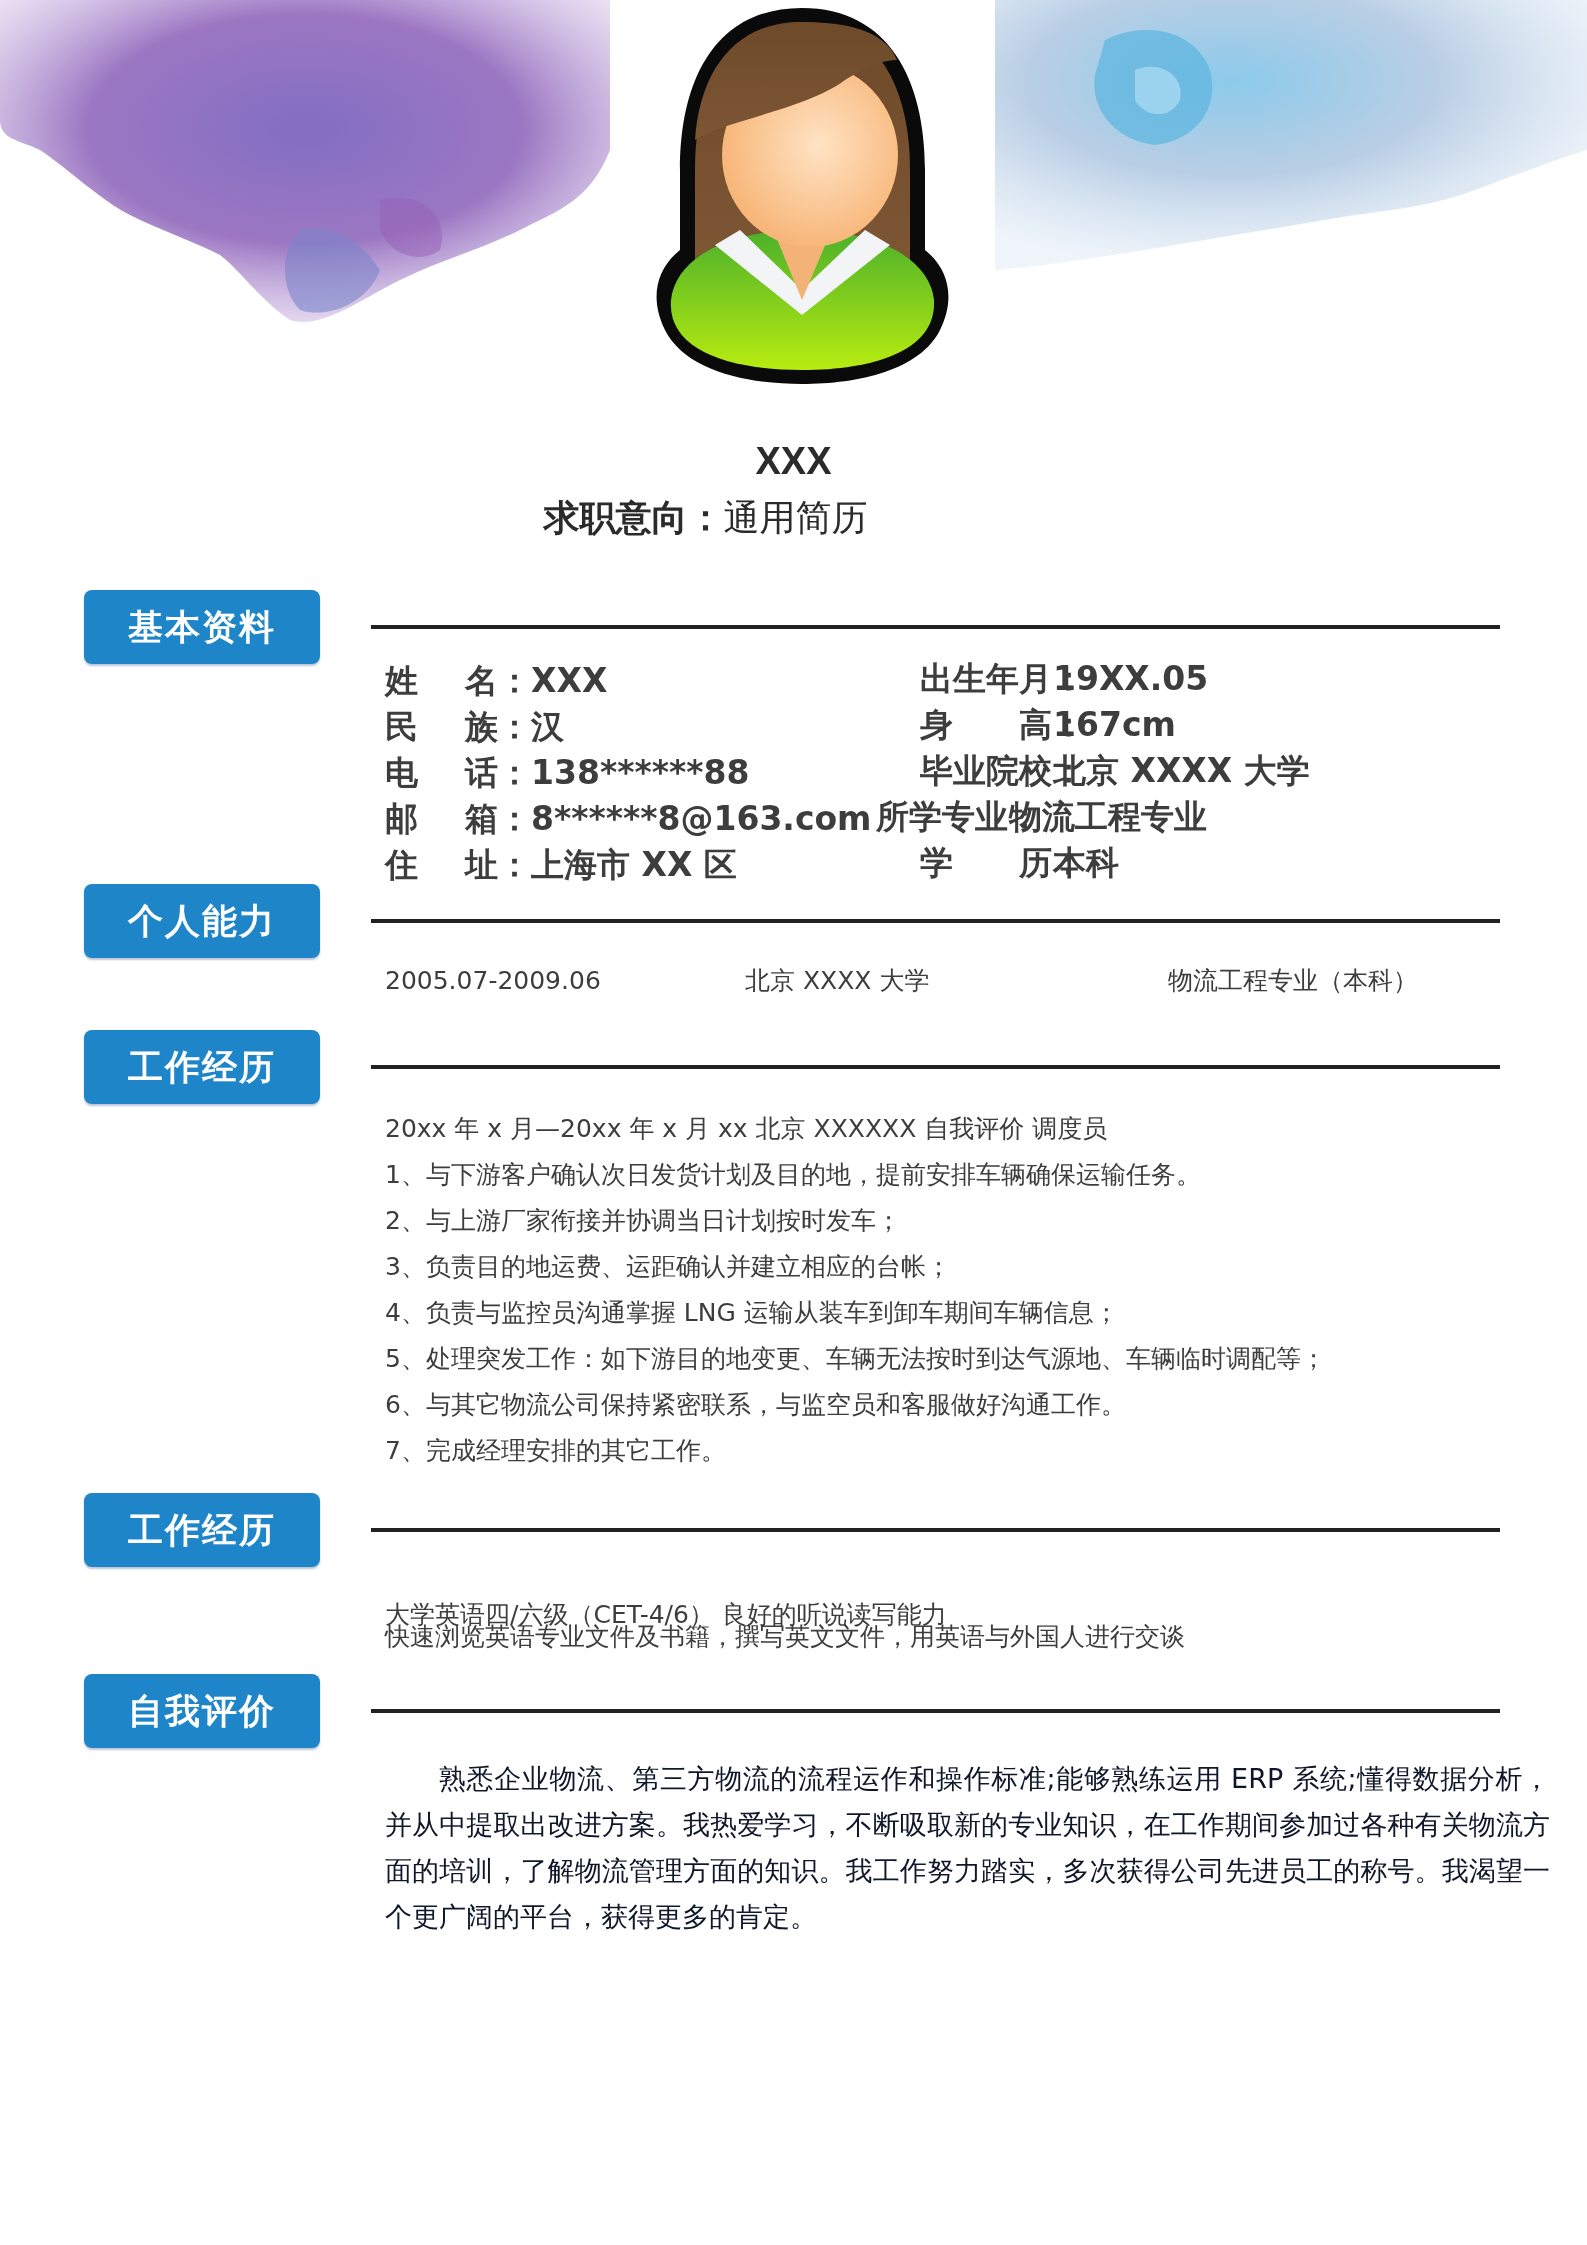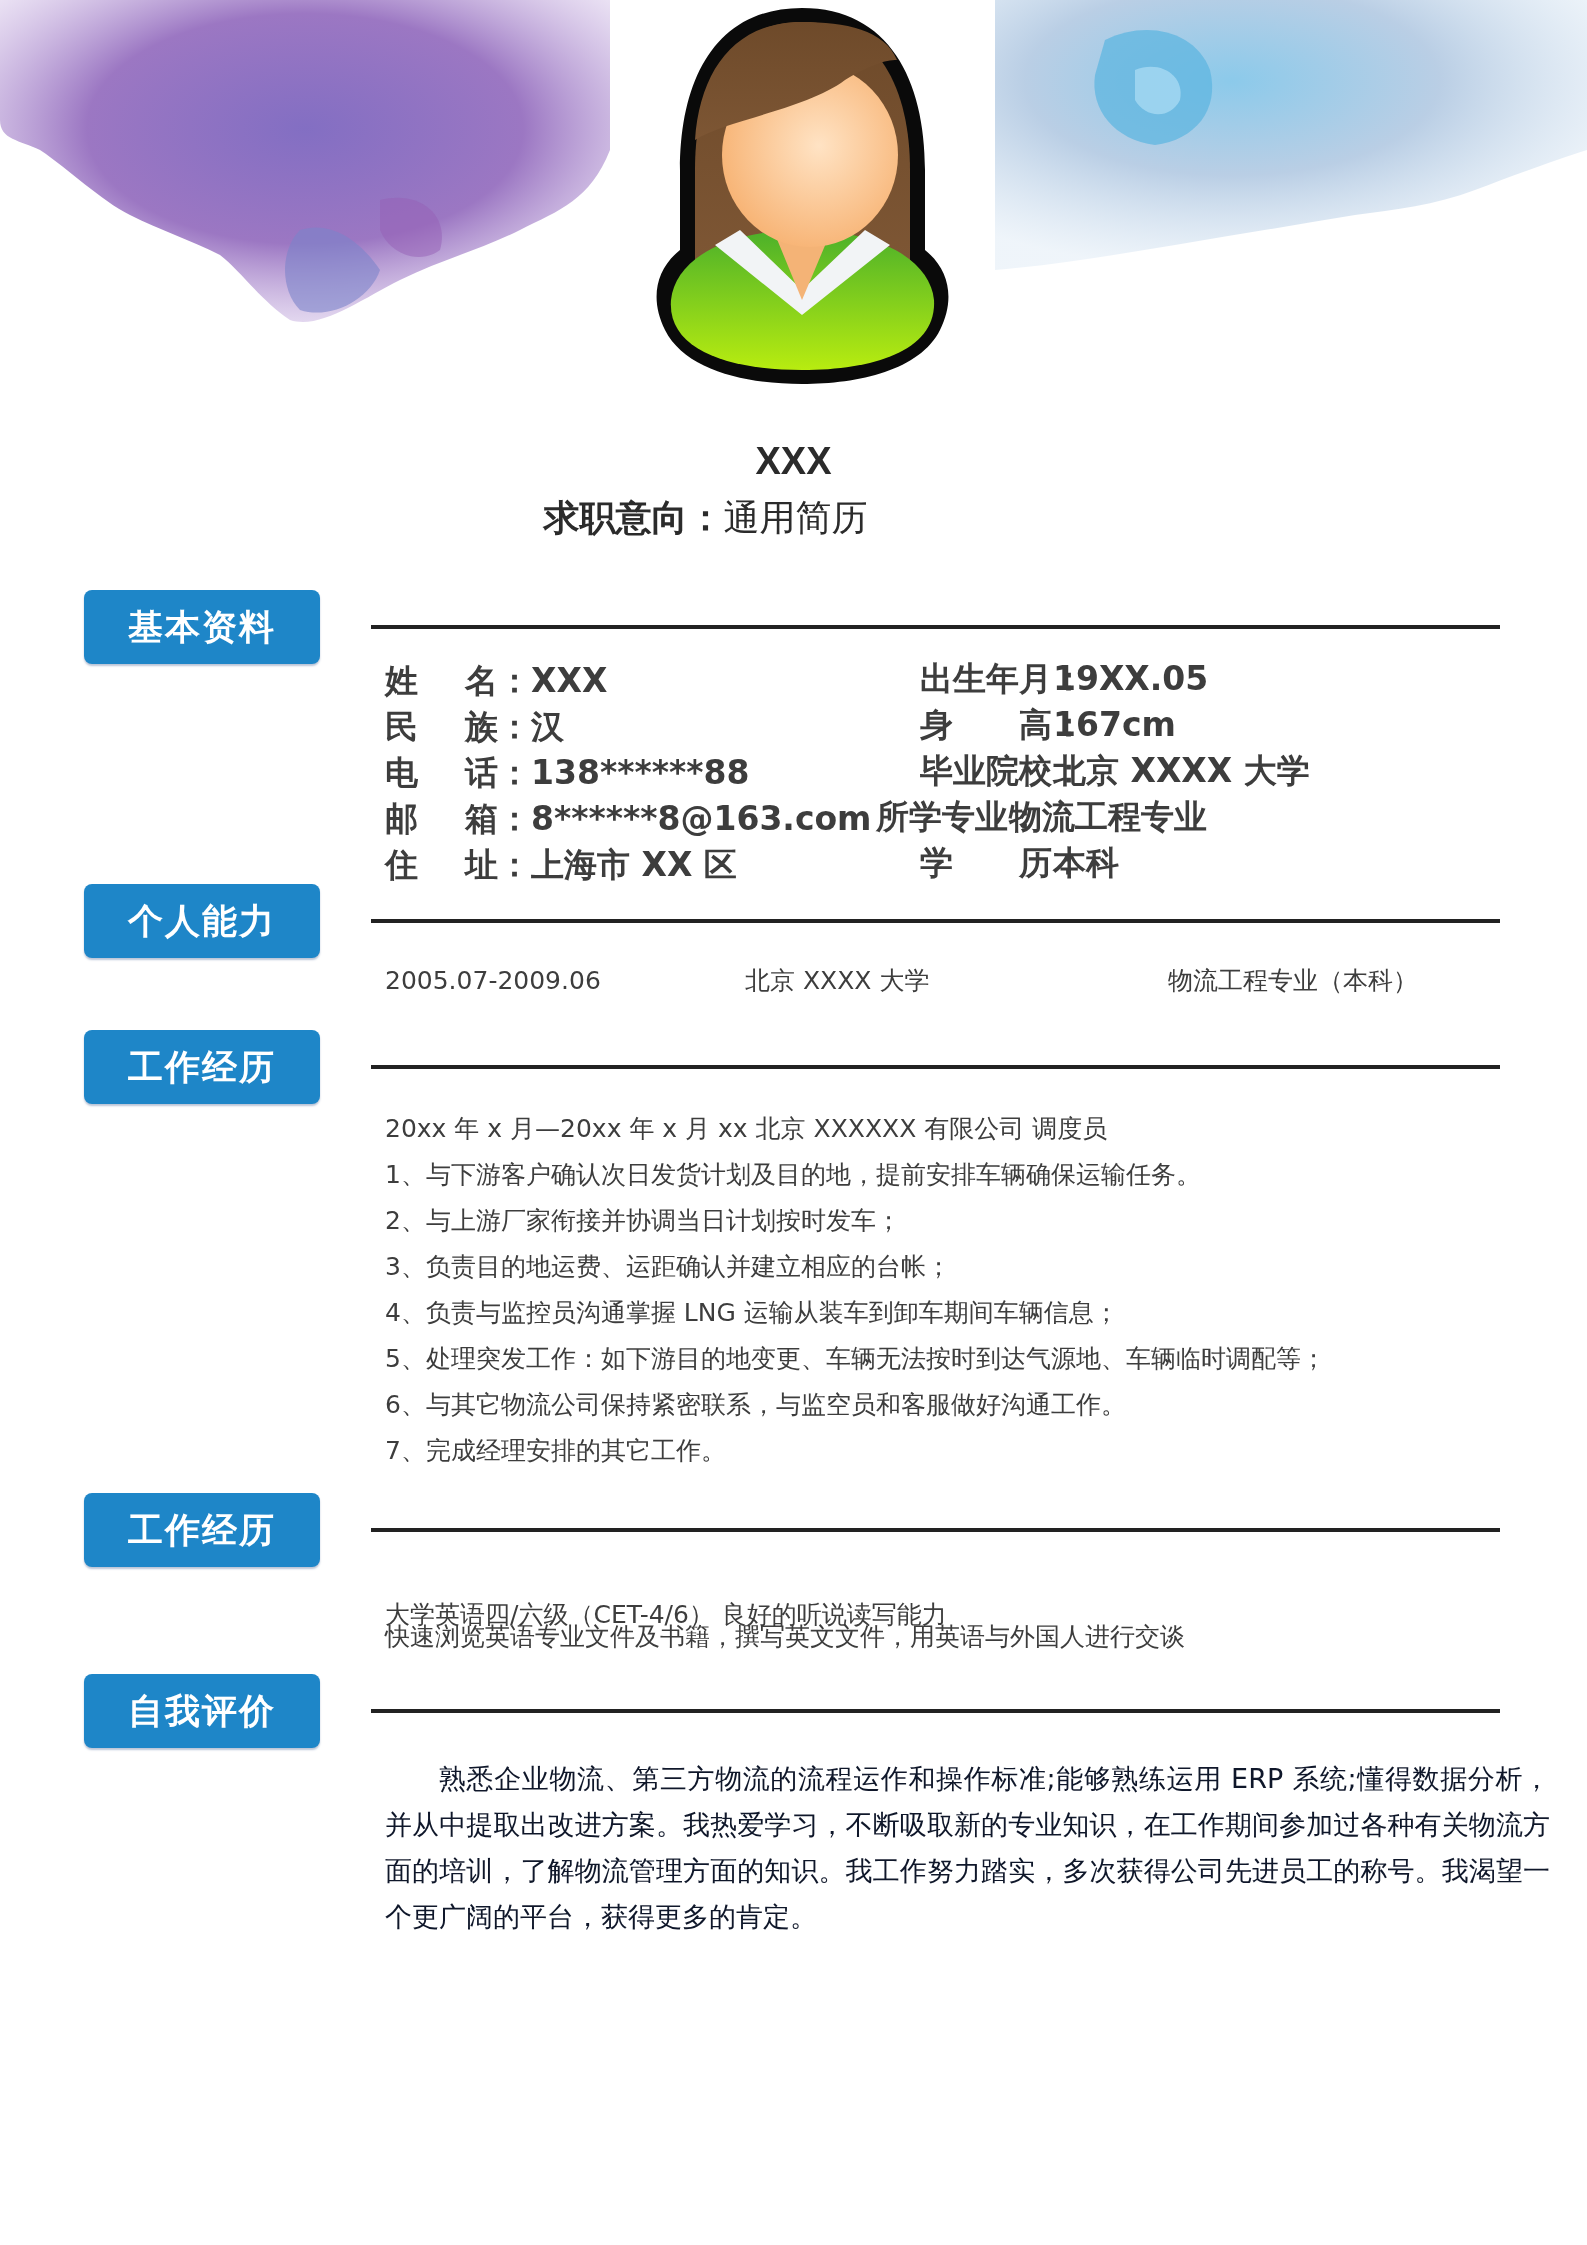--- a/index.html
+++ b/index.html
@@ -128,21 +128,21 @@
 </div>
 
 <div class="section-tag" style="top:884px;">个人能力</div>
 <div class="rule" style="top:919px;"></div>
 <div class="txt" style="left:385px; top:958px;">2005.07-2009.06</div>
 <div class="txt" style="left:745px; top:958px;">北京 XXXX 大学</div>
 <div class="txt" style="left:1168px; top:958px;">物流工程专业（本科）</div>
 
 <div class="section-tag" style="top:1030px;">工作经历</div>
 <div class="rule" style="top:1065px;"></div>
-<div class="txt" style="left:385px; top:1106px;">20xx 年  x  月—20xx 年  x 月  xx 北京 XXXXXX 有限公司  调度员</div>
+<div class="txt" style="left:385px; top:1106px;">20xx 年  x  月—20xx 年  x 月  xx 北京 XXXXXX 自我评价  调度员</div>
 <div class="txt" style="left:385px; top:1152px;">1、与下游客户确认次日发货计划及目的地，提前安排车辆确保运输任务。</div>
 <div class="txt" style="left:385px; top:1198px;">2、与上游厂家衔接并协调当日计划按时发车；</div>
 <div class="txt" style="left:385px; top:1244px;">3、负责目的地运费、运距确认并建立相应的台帐；</div>
 <div class="txt" style="left:385px; top:1290px;">4、负责与监控员沟通掌握 LNG 运输从装车到卸车期间车辆信息；</div>
 <div class="txt" style="left:385px; top:1336px;">5、处理突发工作：如下游目的地变更、车辆无法按时到达气源地、车辆临时调配等；</div>
 <div class="txt" style="left:385px; top:1382px;">6、与其它物流公司保持紧密联系，与监空员和客服做好沟通工作。</div>
 <div class="txt" style="left:385px; top:1428px;">7、完成经理安排的其它工作。</div>
 
 <div class="section-tag" style="top:1493px;">工作经历</div>
 <div class="rule" style="top:1528px;"></div>

